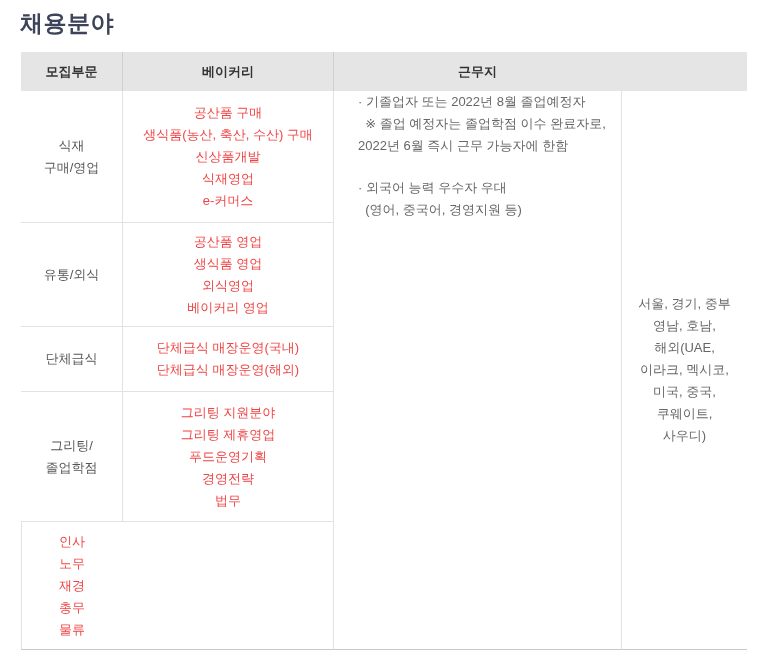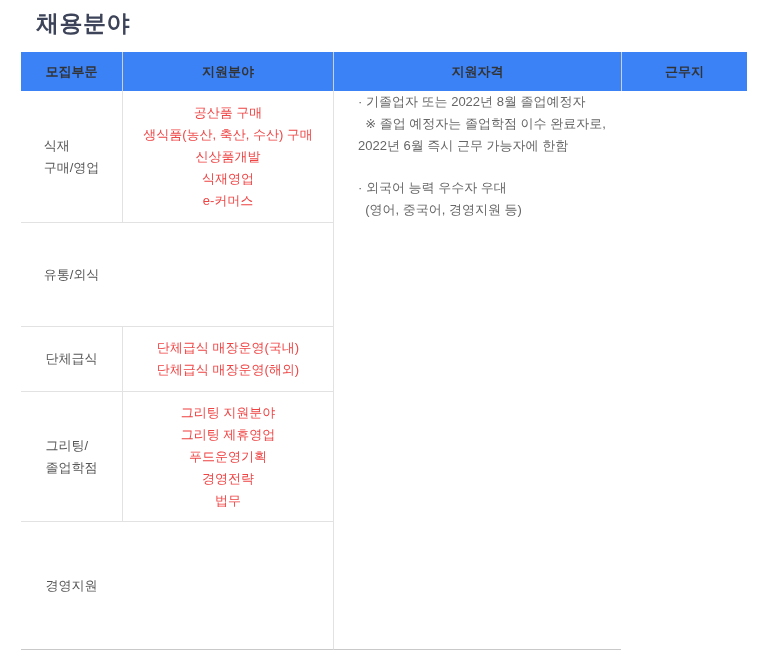--- a/index.html
+++ b/index.html
@@ -5,37 +5,37 @@
   * { margin: 0; padding: 0; box-sizing: border-box; }
   html, body { background: #ffffff; }
   body {
     width: 768px; height: 661px;
     font-family: "Liberation Sans", "DejaVu Sans", sans-serif;
     color: #666;
     overflow: hidden;
   }
   .page { padding-top: 8px; }
   .title {
-    margin-left: 36px;
+    margin-left: 20px;
     font-size: 23px;
     font-weight: 700;
     color: #3d4459;
     letter-spacing: 0.5px;
   }
   .tbl {
     width: 726px;
     margin: 13px 0 0 21px;
     font-size: 13px;
   }
   
   .thead {
     display: grid;
     grid-template-columns: 101px 211px 288px 126px;
     height: 39px;
-    background: #3b82f6;
+    background: #e5e5e5;
   }
   .th {
     display: flex; align-items: center; justify-content: center;
     font-weight: 700;
     color: #333333;
     font-size: 13px;
   }
   .th + .th { border-left: 1px solid #cfcfcf; }
   
   .tbody {
@@ -48,20 +48,21 @@
     grid-template-columns: 101px 211px;
     border-bottom: 1px solid #e2e2e2;
   }
   .row:nth-of-type(1) { height: 132px; }
   .row:nth-of-type(2) { height: 104px; }
   .row:nth-of-type(3) { height: 65px; }
   .row:nth-of-type(4) { height: 130px; }
   .row:nth-of-type(5) { height: 128px; border-bottom: 1px solid #c9c9c9; }
   .division {
     display: flex; align-items: center; justify-content: center;
+    text-align: center;
     white-space: pre-line;
     line-height: 22px;
     color: #555555;
   }
   .fields {
     border-left: 1px solid #e2e2e2;
     display: flex; align-items: center; justify-content: center;
     text-align: center;
     white-space: pre-line;
     line-height: 22px;
@@ -92,68 +93,82 @@
 </head>
 <body>
 
 <div class="page">
   <h1 class="title">채용분야</h1>
 
   <div class="tbl">
 
     <div class="thead">
       <div class="th">모집부문</div>
-      <div class="th">지원분야</div>
-      <div class="th">지원자격</div>
+      <div class="th">베이커리</div>
       <div class="th">근무지</div>
     </div>
 
     <div class="tbody">
       <div class="left">
 
         <div class="row">
           <div class="division">식재
 구매/영업</div>
           <div class="fields">공산품 구매
 생식품(농산, 축산, 수산) 구매
 신상품개발
 식재영업
 e-커머스</div>
         </div>
 
         <div class="row">
           <div class="division">유통/외식</div>
+          <div class="fields">공산품 영업
+생식품 영업
+외식영업
+베이커리 영업</div>
         </div>
 
         <div class="row">
           <div class="division">단체급식</div>
           <div class="fields">단체급식 매장운영(국내)
 단체급식 매장운영(해외)</div>
         </div>
 
         <div class="row">
           <div class="division">그리팅/
 졸업학점</div>
           <div class="fields">그리팅 지원분야
 그리팅 제휴영업
 푸드운영기획
 경영전략
 법무</div>
         </div>
 
         <div class="row">
-          <div class="division">경영지원</div>
+          <div class="fields">인사
+노무
+재경
+총무
+물류</div>
         </div>
 
       </div>
 
       <div class="qual">
         <div class="qual-group">· 기졸업자 또는 2022년 8월 졸업예정자
   ※ 졸업 예정자는 졸업학점 이수 완료자로,
 2022년 6월 즉시 근무 가능자에 한함</div>
         <div class="qual-group">· 외국어 능력 우수자 우대
   (영어, 중국어, 경영지원 등)</div>
       </div>
 
+      <div class="loc">서울, 경기, 중부
+영남, 호남,
+해외(UAE,
+이라크, 멕시코,
+미국, 중국,
+쿠웨이트,
+사우디)</div>
     </div>
 
   </div>
 </div>
 
 </body></html>

